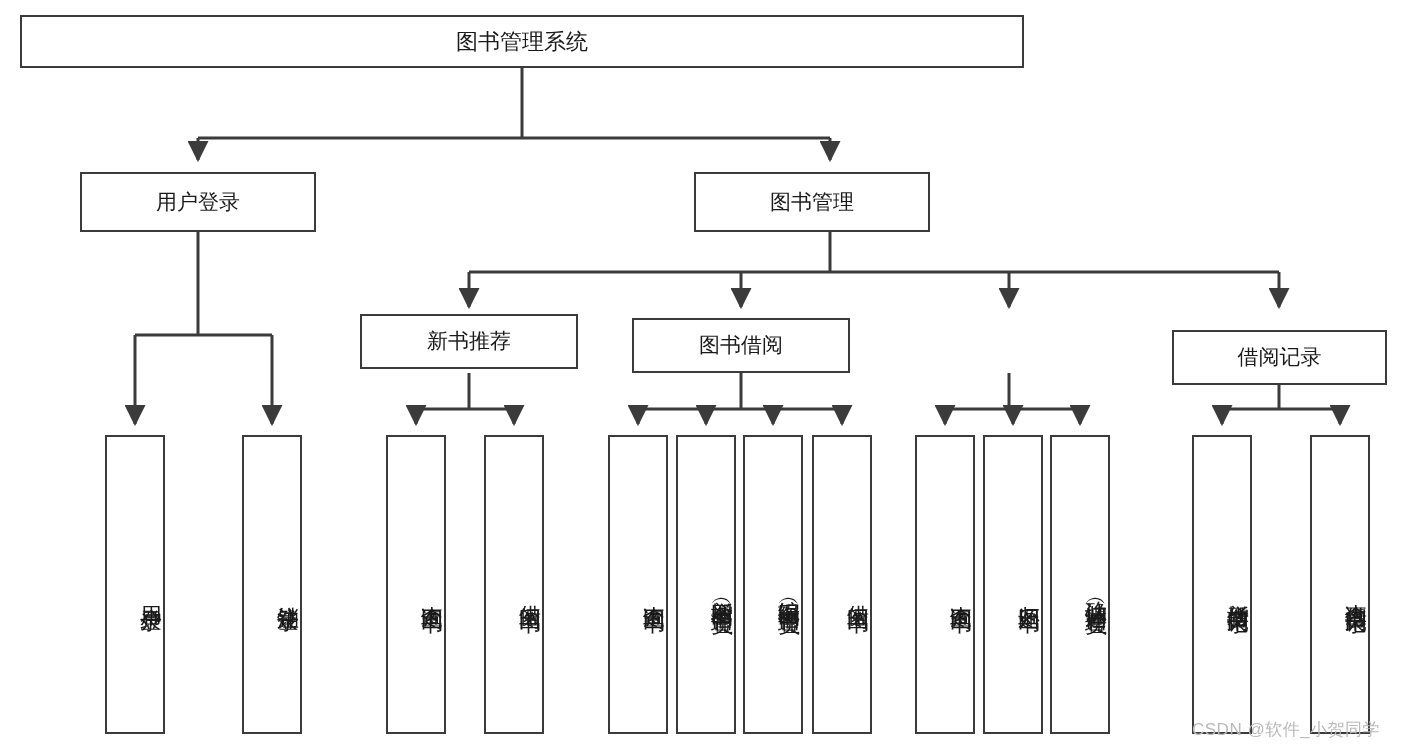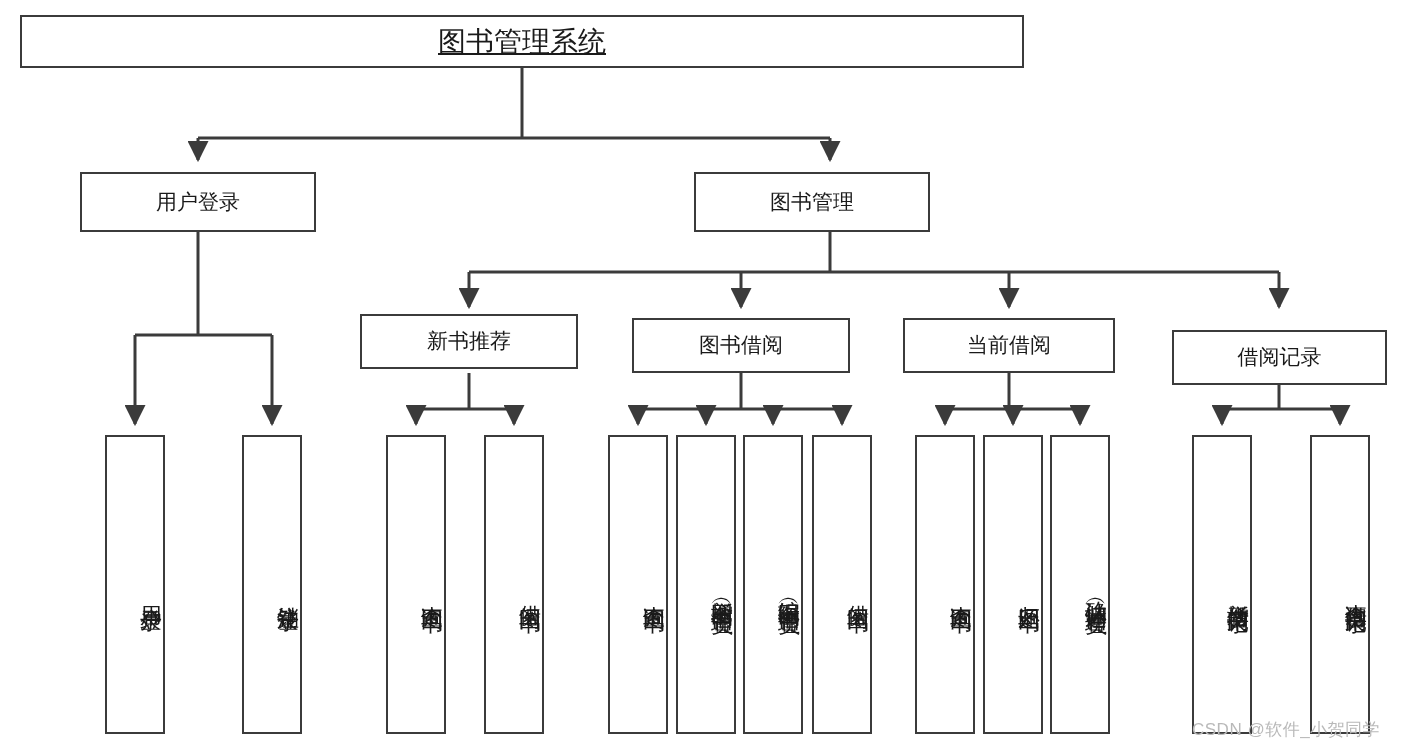--- a/index.html
+++ b/index.html
@@ -26,22 +26,21 @@
     display: flex;
     align-items: center;
     justify-content: center;
     text-align: center;
     line-height: 1.18;
   }
   .node-h {
     font-size: 21px;
   }
   .node-root {
-    font-size: 28px;
-    text-decoration: underline;
+    font-size: 22px;
   }
   .node-v {
     writing-mode: vertical-rl;
     text-orientation: upright;
     font-size: 22px;
     letter-spacing: 2px;
     align-items: flex-start;
     justify-content: center;
     padding-top: 14px;
   }
@@ -132,23 +131,20 @@
   <div class="node node-h" style="left:694px; top:172px; width:236px; height:60px;">
     <span>图书管理</span>
   </div>
 
   <div class="node node-h" style="left:360px; top:314px; width:218px; height:55px;">
     <span>新书推荐</span>
   </div>
   <div class="node node-h" style="left:632px; top:318px; width:218px; height:55px;">
     <span>图书借阅</span>
   </div>
-  <div class="node node-h" style="left:903px; top:318px; width:212px; height:55px;">
-    <span>当前借阅</span>
-  </div>
   <div class="node node-h" style="left:1172px; top:330px; width:215px; height:55px;">
     <span>借阅记录</span>
   </div>
 
   <div class="node node-v" style="left:105px; top:435px; width:60px; height:299px;">
     <span class="vtext">用户登录</span>
   </div>
   <div class="node node-v" style="left:242px; top:435px; width:60px; height:299px;">
     <span class="vtext">注销登录</span>
   </div>

